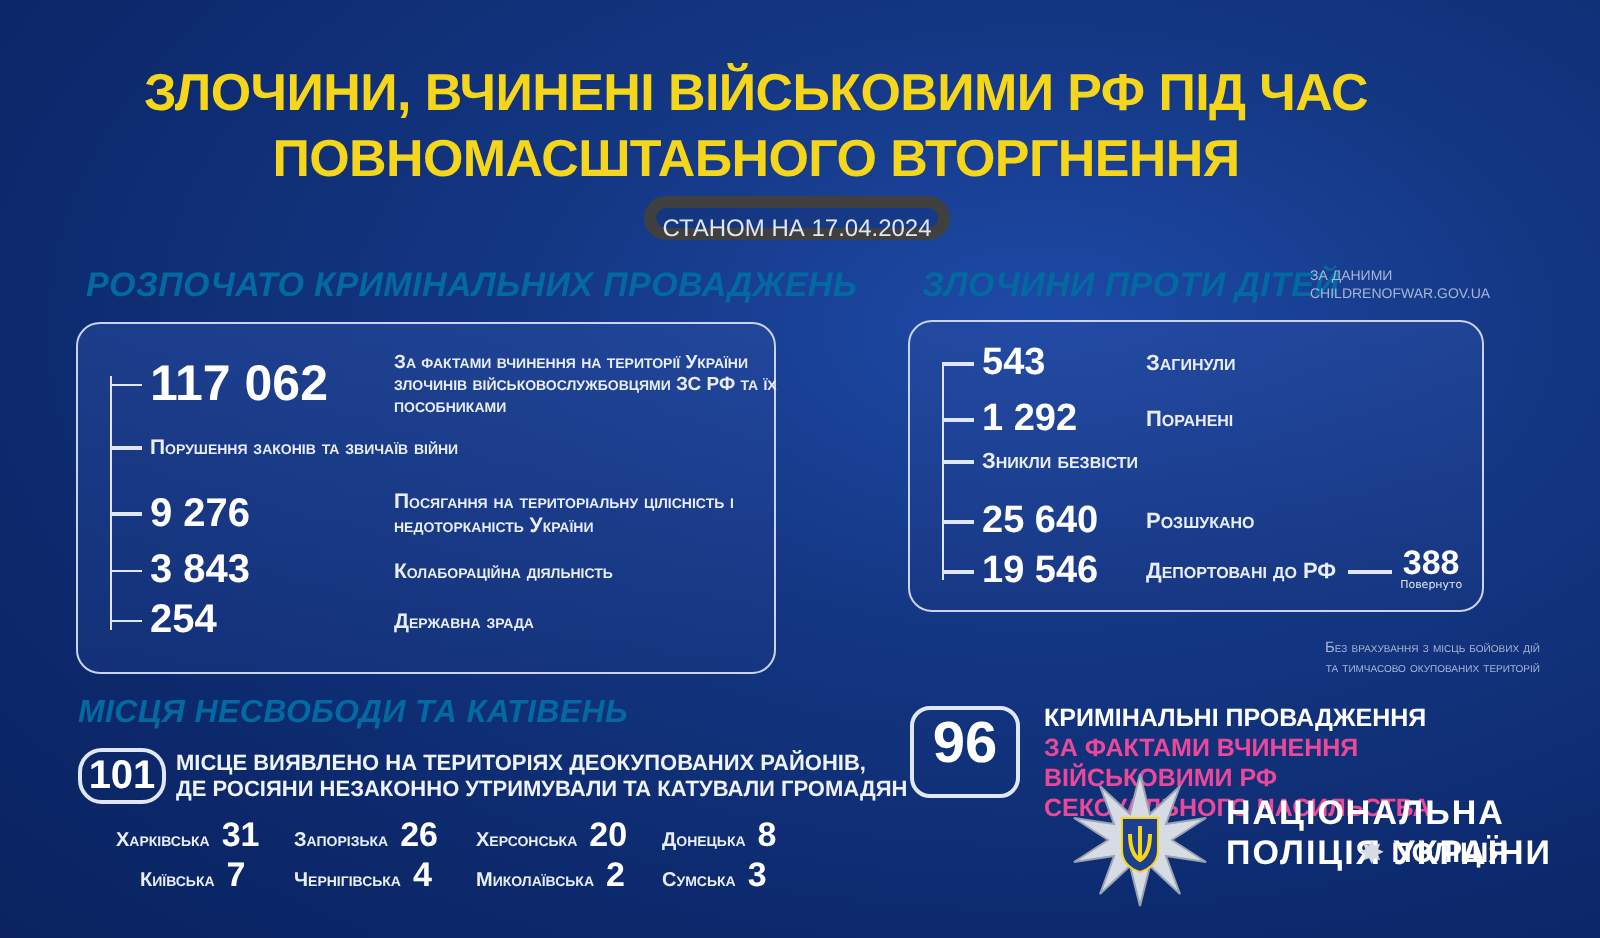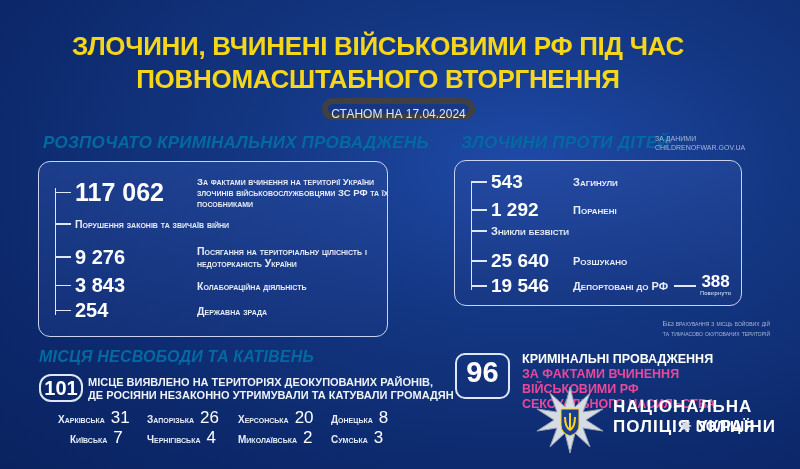--- a/index.html
+++ b/index.html
@@ -55,21 +55,21 @@
     }
     .places-desc {
       position: absolute; left: 88px; top: 376px; font-family: "Liberation Sans", sans-serif;
       font-size: 11px; line-height: 13px; font-weight: bold; color: #eef2fb;
     }
     .region {
       position: absolute; display: flex; align-items: baseline; gap: 6px;
       font-family: "Liberation Sans", sans-serif;
     }
     .region .rname { font-size: 10px; font-variant: small-caps; font-weight: bold; color: #e8edf8; margin-left: 19px; }
-    .region .rval { font-size: 17px; font-weight: normal; color: #fff; }
+    .region .rval { font-size: 17px; font-weight: bold; color: #fff; }
     .crim-text {
       position: absolute; left: 522px; top: 352px; font-family: "Liberation Sans", sans-serif;
       font-weight: bold; font-size: 12.5px; line-height: 15px;
     }
     .police-star { position: absolute; left: 535px; top: 385px; }
     .police-name {
       position: absolute; left: 613px; top: 397px; font-family: "Liberation Sans", sans-serif;
       font-weight: bold; font-size: 17px; line-height: 20px; color: #fff; letter-spacing: 1px;
     }
     .police-mini {

